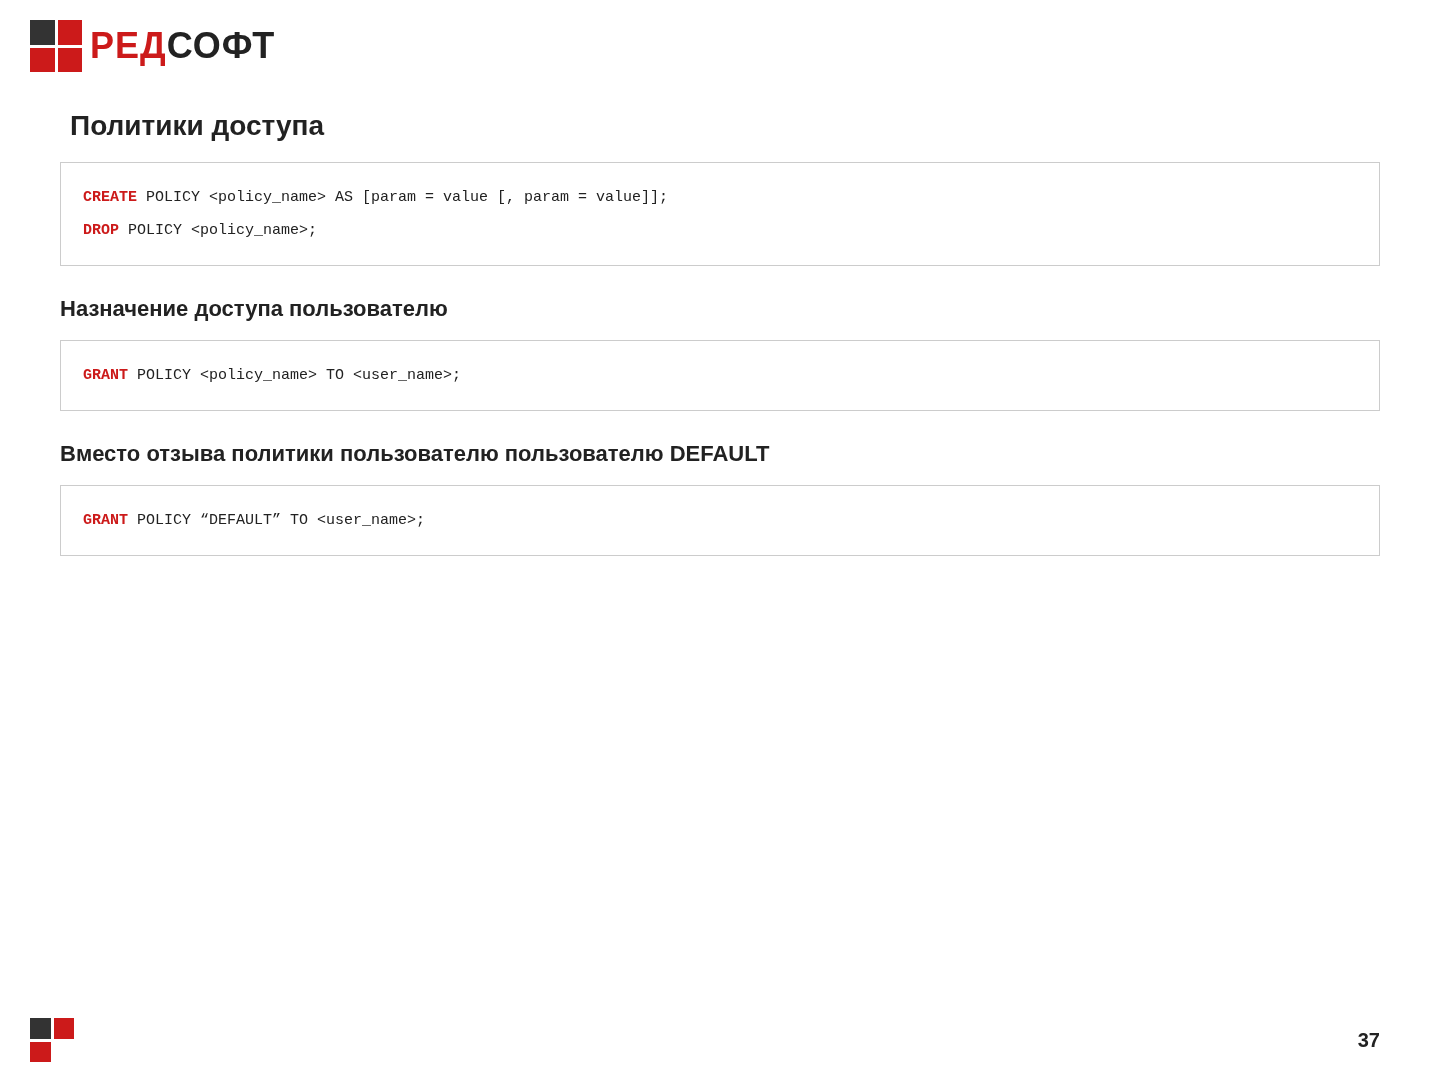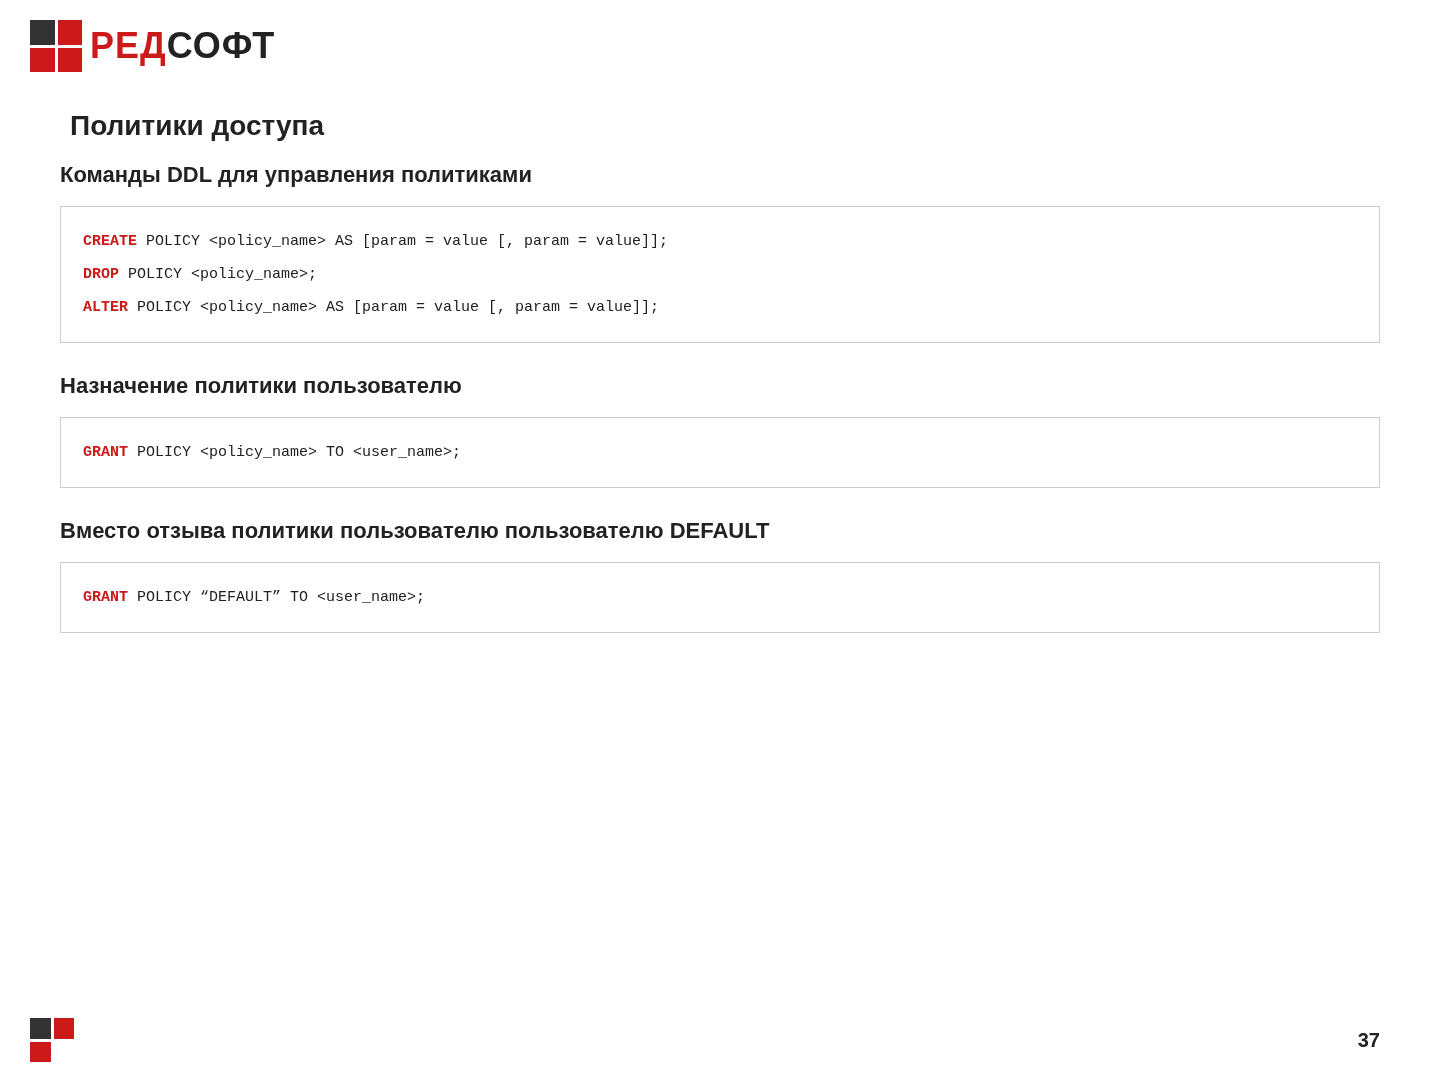--- a/index.html
+++ b/index.html
@@ -145,34 +145,30 @@
   </div>
   <div class="logo-text">
     <span>РЕД</span><span class="black">СОФТ</span>
   </div>
 </div>
 
 <div class="main-content">
 
   <div class="page-title">Политики доступа</div>
 
-  <div class="section-heading">Команды DDL для управления политиками</div>
   <div class="code-block">
     <div>
       <span class="kw">CREATE</span><span class="param"> POLICY &lt;policy_name&gt; AS [param = value [, param = value]];</span>
     </div>
     <div>
       <span class="kw">DROP</span><span class="param"> POLICY &lt;policy_name&gt;;</span>
     </div>
-    <div>
-      <span class="kw">ALTER</span><span class="param"> POLICY &lt;policy_name&gt; AS [param = value [, param = value]];</span>
-    </div>
   </div>
 
-  <div class="section-heading">Назначение политики пользователю</div>
+  <div class="section-heading">Назначение доступа пользователю</div>
   <div class="code-block">
     <div>
       <span class="kw">GRANT</span><span class="param"> POLICY &lt;policy_name&gt; TO &lt;user_name&gt;;</span>
     </div>
   </div>
 
   <div class="section-heading">Вместо отзыва политики пользователю пользователю DEFAULT</div>
   <div class="code-block">
     <div>
       <span class="kw">GRANT</span><span class="param"> POLICY “DEFAULT” TO &lt;user_name&gt;;</span>

